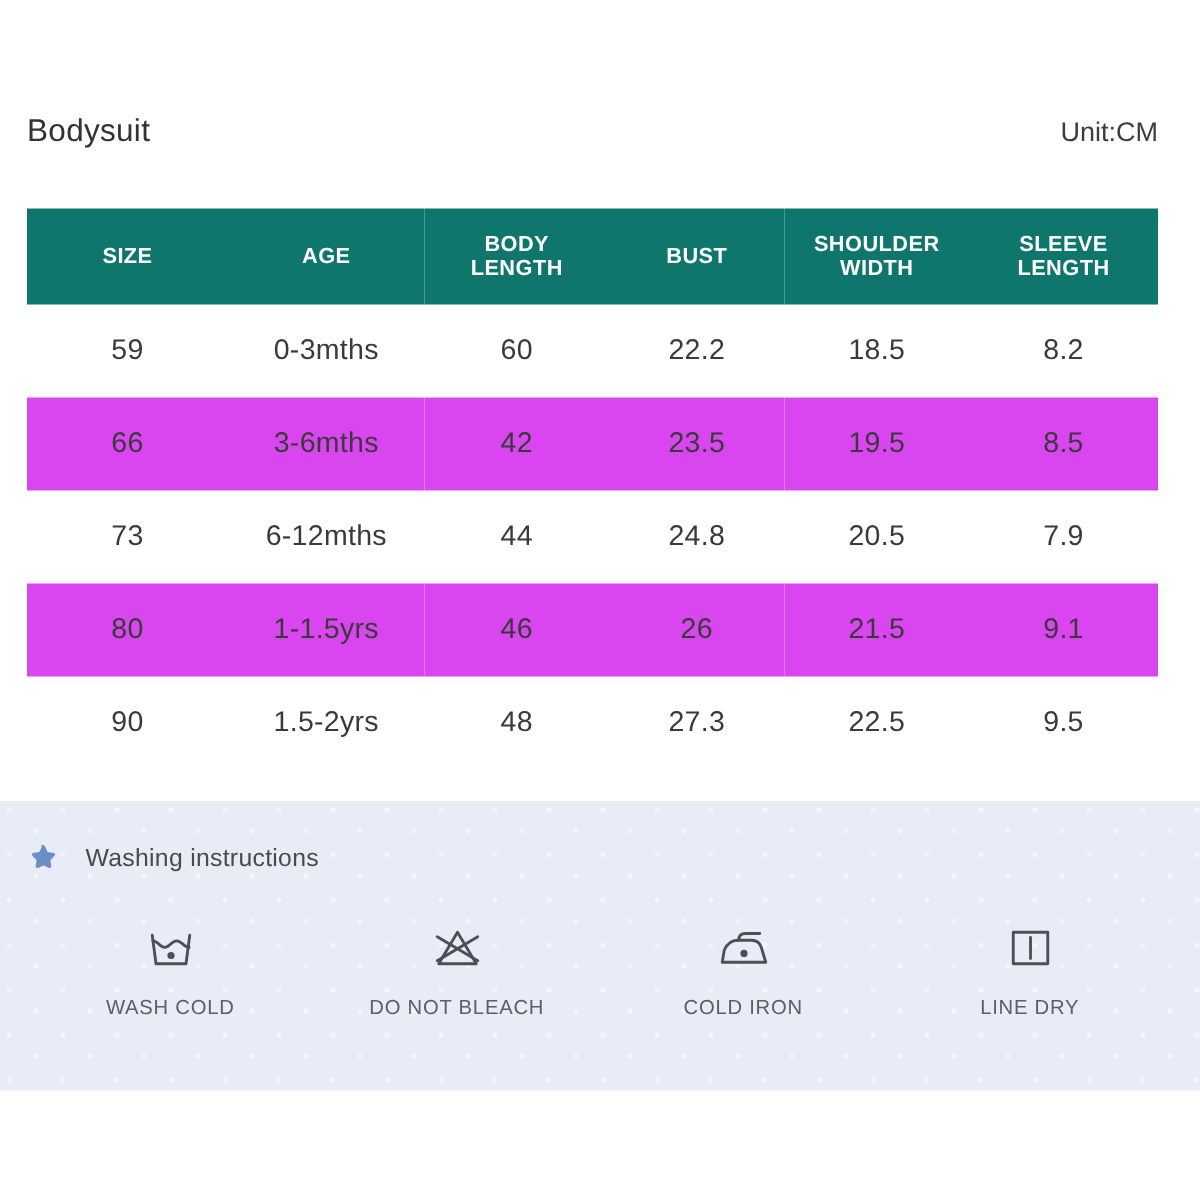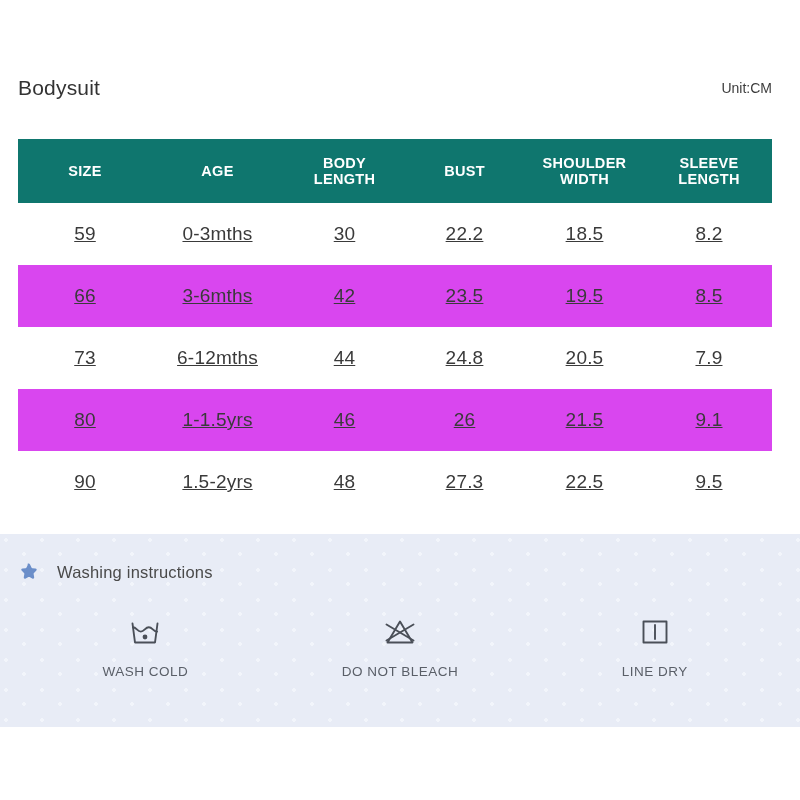--- a/index.html
+++ b/index.html
@@ -35,21 +35,21 @@
     justify-content: space-between;
   }
   .chart-title {
     font-size: 21px;
     font-weight: 400;
     letter-spacing: 0.2px;
     color: #333333;
     white-space: nowrap;
   }
   .unit-label {
-    font-size: 14px;
+    font-size: 18px;
     font-weight: 400;
     color: #3d3d3d;
     white-space: nowrap;
   }
 
   
   .size-table {
     position: absolute;
     left: 18px;
     top: 139px;
@@ -73,21 +73,20 @@
     font-size: 14.5px;
     font-weight: 700;
     letter-spacing: 0.3px;
     line-height: 1.12;
   }
   thead th .hl {
     display: block;
   }
   tbody tr {
     height: 62px;
-    text-decoration: underline;
   }
   tbody tr.alt {
     background: #d946ef;
   }
   tbody td {
     font-size: 19px;
     font-weight: 400;
     color: #3a3a3a;
     letter-spacing: 0.2px;
   }
@@ -203,21 +202,21 @@
         <th>
           <span class="hl">SLEEVE</span>
           <span class="hl">LENGTH</span>
         </th>
       </tr>
     </thead>
     <tbody>
       <tr>
         <td>59</td>
         <td>0-3mths</td>
-        <td>30</td>
+        <td>60</td>
         <td>22.2</td>
         <td>18.5</td>
         <td>8.2</td>
       </tr>
       <tr class="alt">
         <td>66</td>
         <td>3-6mths</td>
         <td>42</td>
         <td>23.5</td>
         <td>19.5</td>
@@ -277,20 +276,30 @@
           <g fill="none" stroke="#4a4f58" stroke-width="1.9" stroke-linecap="round" stroke-linejoin="round">
             <path d="M20 9.5 L32.5 30.5 L7.5 30.5 Z"></path>
             <path d="M6.5 12.5 L33.5 28.5"></path>
             <path d="M33.5 12.5 L6.5 28.5"></path>
           </g>
         </svg>
         <span class="care-label">DO NOT BLEACH</span>
       </div>
 
 
+      <div class="care-item">
+        <svg class="care-icon" viewBox="0 0 40 40">
+          <g fill="none" stroke="#4a4f58" stroke-width="1.9" stroke-linecap="round" stroke-linejoin="round">
+            <path d="M5.5 29.5 L34.5 29.5 L31.5 19.5 C30.6 16.6 28.2 14.8 25.0 14.8 L16.0 14.8 C11.8 14.8 8.6 17.2 6.8 21.5 Z"></path>
+            <path d="M16.5 14.8 C16.5 11.8 18.0 10.3 21.0 10.3 L30.5 10.3"></path>
+          </g>
+          <circle cx="20" cy="23.6" r="2.4" fill="#4a4f58"></circle>
+        </svg>
+        <span class="care-label">COLD IRON</span>
+      </div>
 
       <div class="care-item">
         <svg class="care-icon" viewBox="0 0 40 40">
           <g fill="none" stroke="#4a4f58" stroke-width="1.9" stroke-linecap="round" stroke-linejoin="round">
             <rect x="8.5" y="9.5" width="23" height="21"></rect>
             <path d="M20 13 L20 27"></path>
           </g>
         </svg>
         <span class="care-label">LINE DRY</span>
       </div>

